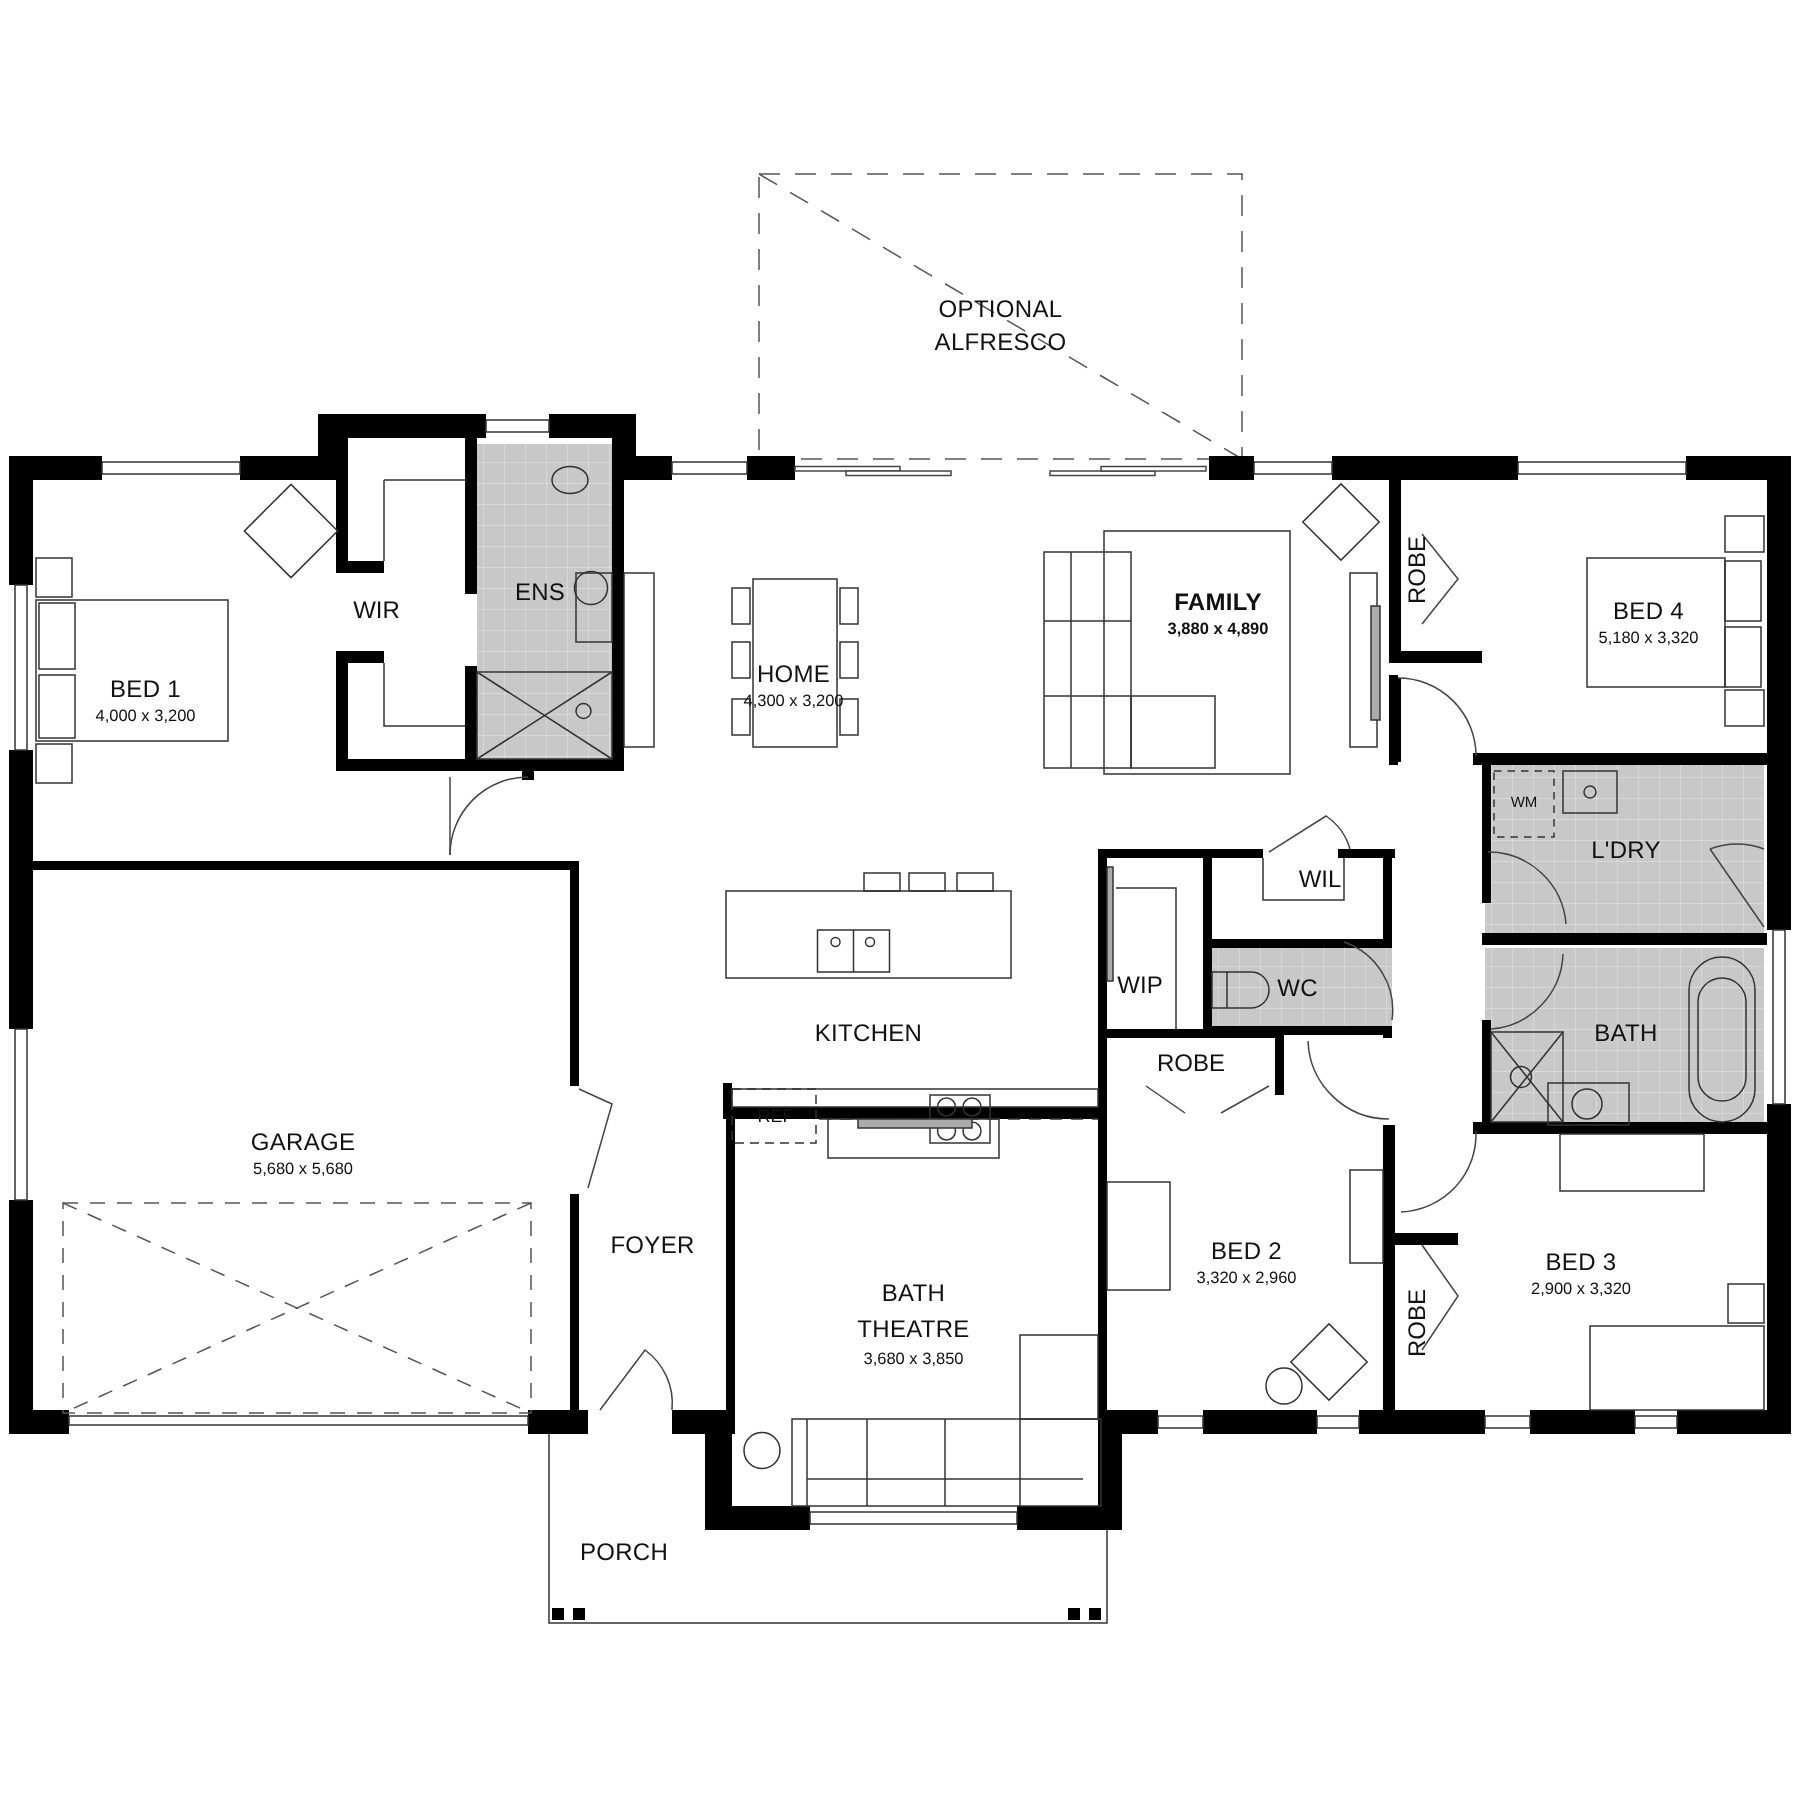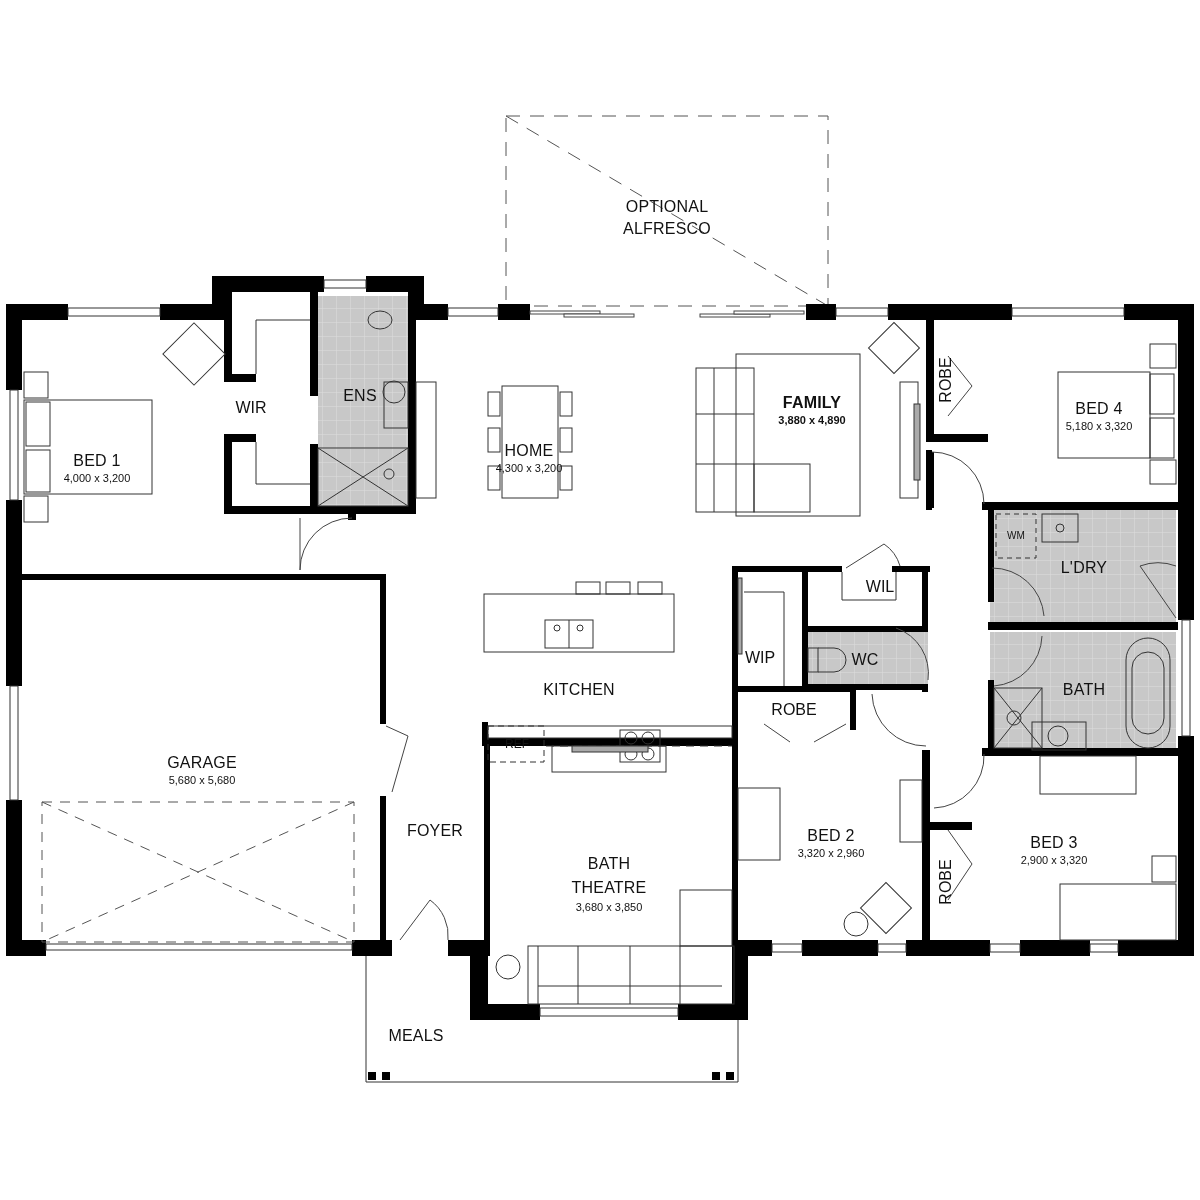--- a/index.html
+++ b/index.html
@@ -376,14 +376,14 @@
 <div class="lbl vert" style="left:946px;top:882px;">
   <span class="sm">ROBE</span>
 </div>
 
 <div class="lbl" style="left:1054px;top:850px;">
   <span class="n">BED 3</span>
   <span class="d">2,900 x 3,320</span>
 </div>
 
 <div class="lbl" style="left:416px;top:1036px;">
-  <span class="n">MEALS</span>
+  <span class="n">PORCH</span>
 </div>
 
 </body></html>

